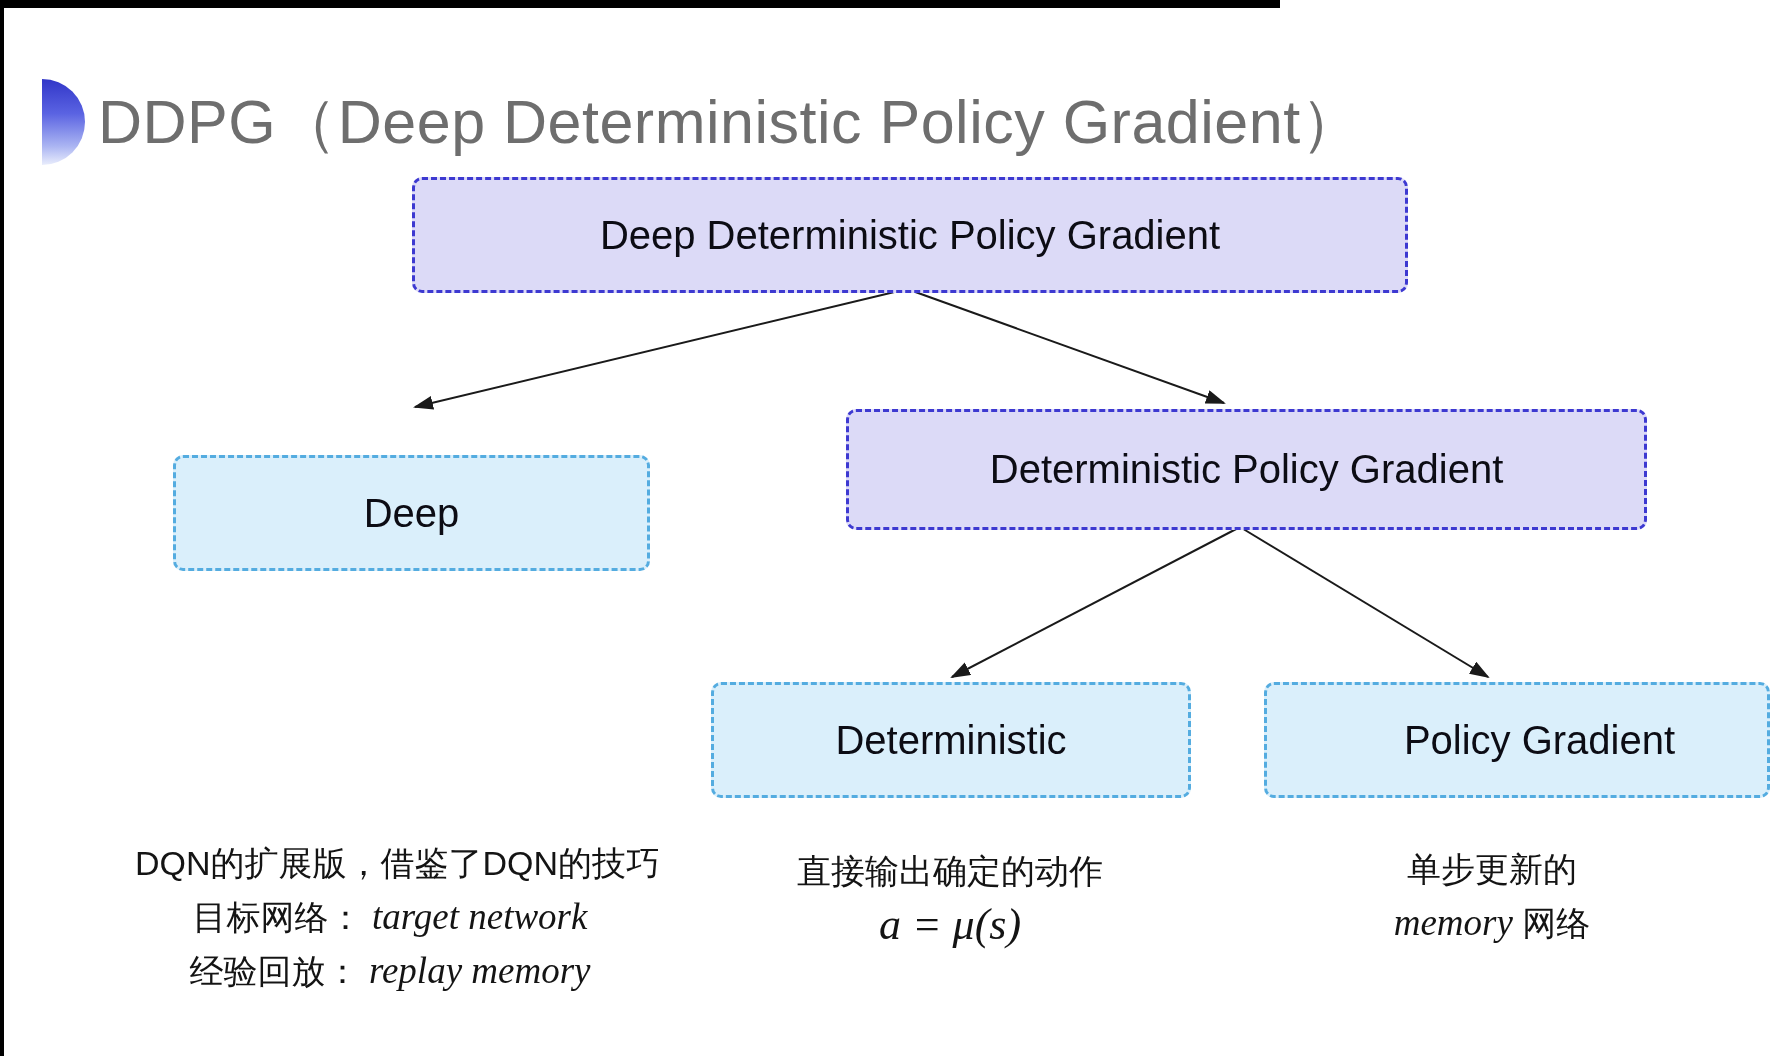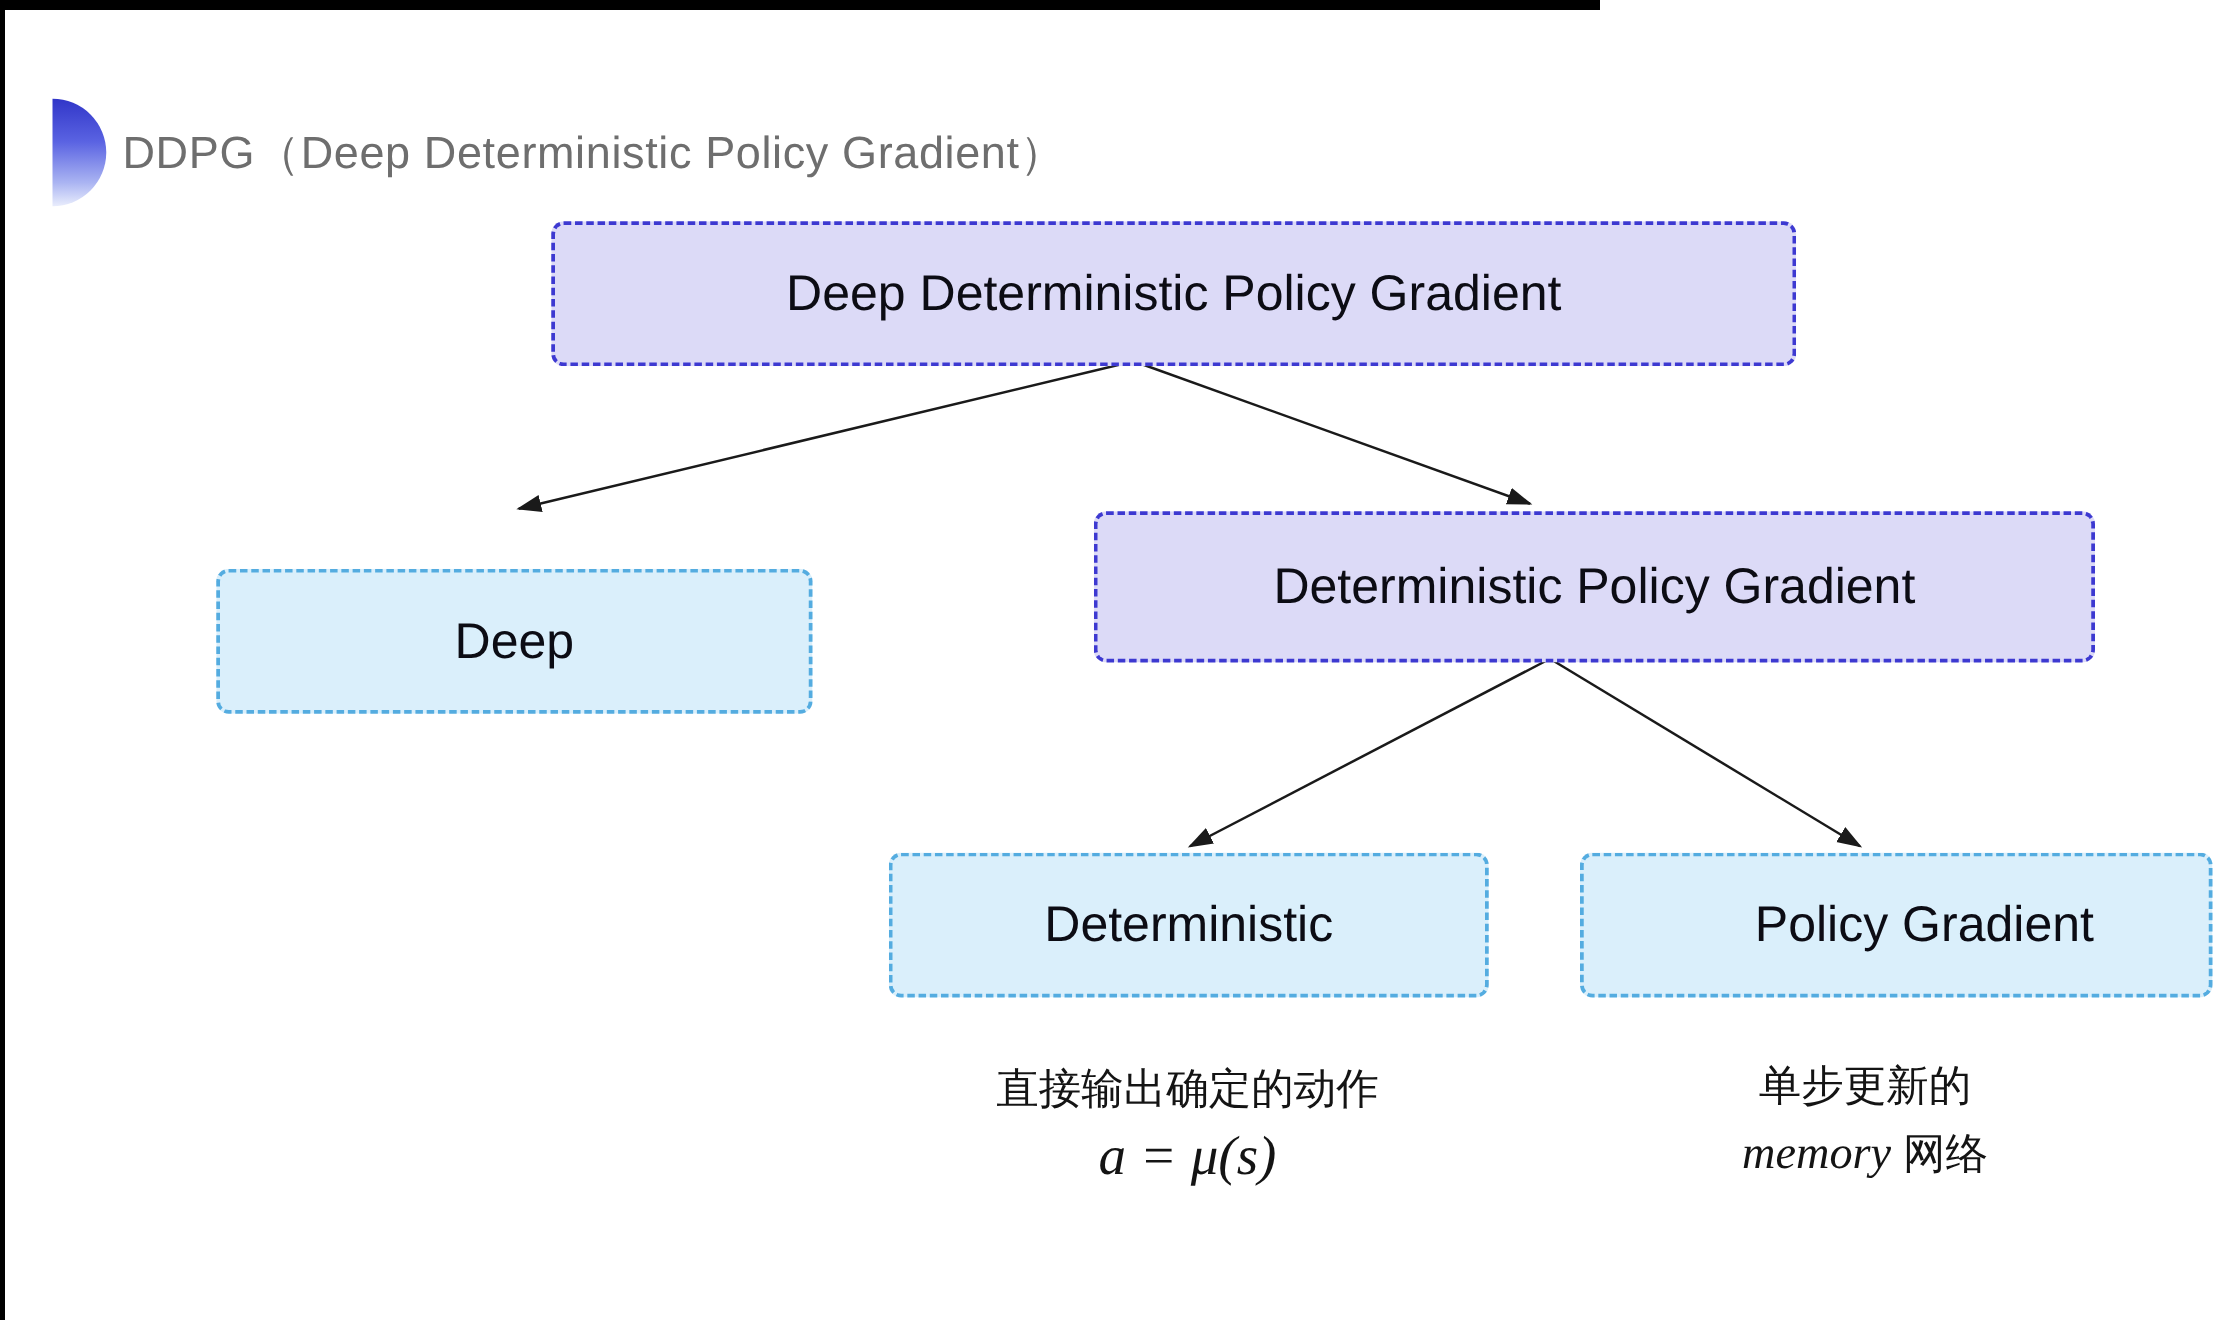--- a/index.html
+++ b/index.html
@@ -26,35 +26,35 @@
   .bar-left{position:absolute;left:0;top:0;width:4px;height:1056px;background:#000;}
 
   .title-row{position:absolute;left:0;top:76px;width:1778px;height:92px;}
   .bullet{
     position:absolute;left:42px;top:3px;width:43px;height:86px;
     border-radius:0 43px 43px 0;
     background:linear-gradient(to bottom, var(--color-bullet-top) 0%, #5a63e2 40%, #aab4f2 78%, var(--color-bullet-bottom) 100%);
   }
   .page-title{
     position:absolute;left:98px;top:0;
-    font-size:36px;line-height:92px;font-weight:500;
+    font-size:61px;line-height:92px;font-weight:500;
     color:var(--color-title-gray);
     letter-spacing:0.5px;
     white-space:nowrap;
   }
 
   .node{
     position:absolute;
     display:flex;align-items:center;justify-content:center;
     border-radius:10px;
     font-size:40px;
     color:#0c0c14;
     text-align:center;
   }
-  .node.purple{background:var(--color-purple-fill);border:3px dashed var(--color-purple-border);margin-left:29px;}
+  .node.purple{background:var(--color-purple-fill);border:3px dashed var(--color-purple-border);}
   .node.cyan{background:var(--color-cyan-fill);border:3px dashed var(--color-cyan-border);}
 
   #node-root{left:412px;top:177px;width:990px;height:110px;}
   #node-deep{left:173px;top:413px;width:471px;height:110px;margin-top:42px;}
   #node-dpg{left:846px;top:409px;width:795px;height:115px;}
   #node-det{left:711px;top:682px;width:474px;height:110px;justify-content:center;}
   #node-pg{left:1264px;top:682px;width:455px;height:110px;padding-left:45px;}
 
   .arrows{position:absolute;left:0;top:0;width:1778px;height:1056px;pointer-events:none;}
   .arrows line{stroke:var(--color-arrow);stroke-width:2;}
@@ -106,20 +106,25 @@
   </div>
 
   <div id="node-det" class="node cyan">
     <span>Deterministic</span>
   </div>
 
   <div id="node-pg" class="node cyan">
     <span>Policy Gradient</span>
   </div>
 
+  <div id="note-deep" class="note">
+    <div class="line">DQN的扩展版，借鉴了DQN的技巧</div>
+    <div class="line"><span>目标网络：</span> <span class="term">target network</span></div>
+    <div class="line"><span>经验回放：</span> <span class="term">replay memory</span></div>
+  </div>
 
   <div id="note-det" class="note">
     <div class="line">直接输出确定的动作</div>
     <div class="line formula">a = μ(s)</div>
   </div>
 
   <div id="note-pg" class="note">
     <div class="line">单步更新的</div>
     <div class="line"><span class="term">memory</span><span> 网络</span></div>
   </div>

